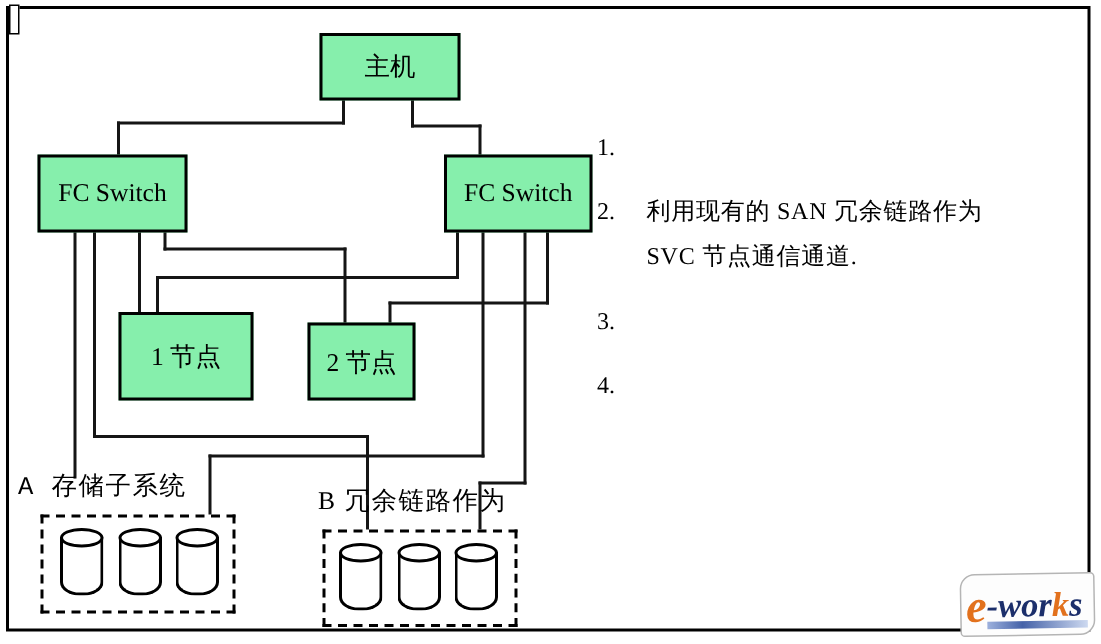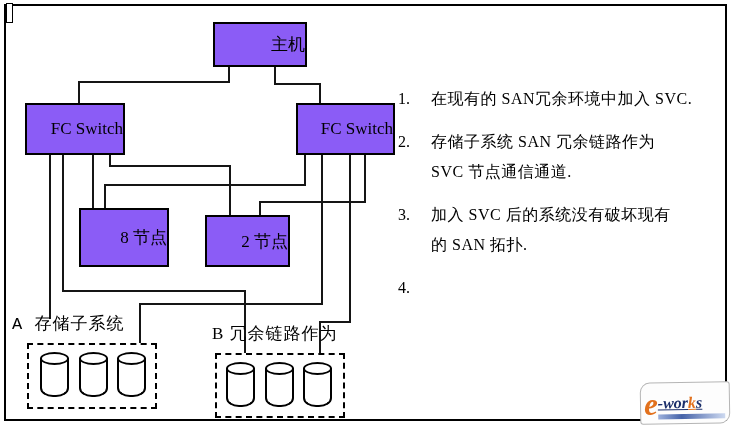--- a/index.html
+++ b/index.html
@@ -1,38 +1,38 @@
 <!DOCTYPE html>
 <html><head>
 <meta charset="utf-8">
 <style>
   html,body{margin:0;padding:0;background:#fff;}
   .stage{position:relative;width:734px;height:429px;background:#ffffff;overflow:hidden;
          font-family:"Liberation Serif","DejaVu Serif",serif;color:#000;}
   .frame{position:absolute;left:4px;top:4px;width:719px;height:413px;border:2px solid #000;box-sizing:content-box;}
   .cursor-mark{position:absolute;left:6px;top:3px;width:5px;height:18px;border:1px solid #000;background:#fff;z-index:3;}
   .seg{position:absolute;background:#151515;z-index:1;}
-  .dg-box{position:absolute;border:2px solid #000;background:#8b5cf6;box-sizing:border-box;
-          display:flex;align-items:center;justify-content:flex-end;font-size:17px;z-index:2;white-space:nowrap;}
+  .dg-box{position:absolute;border:2px solid #000;background:#86efac;box-sizing:border-box;
+          display:flex;align-items:center;justify-content:center;font-size:17px;z-index:2;white-space:nowrap;}
   .dashed-box{position:absolute;border:2px dashed #000;box-sizing:border-box;background:#fff;z-index:2;}
   .stor-label{position:absolute;font-size:17px;letter-spacing:1px;white-space:nowrap;z-index:3;}
   .cyl{position:absolute;z-index:3;}
   .cyl-top{position:absolute;left:0;top:0;width:100%;height:13px;border:2px solid #000;border-radius:50%;
            background:#fff;box-sizing:border-box;z-index:2;}
   .cyl-body{position:absolute;left:0;top:6px;width:100%;bottom:0;border:2px solid #000;border-top:none;
             border-radius:0 0 13px 13px / 0 0 9px 9px;background:#fff;box-sizing:border-box;}
   .notes{position:absolute;left:398px;top:84px;width:326px;z-index:2;}
   .note-item{display:flex;margin-bottom:13px;font-size:16px;line-height:30px;}
   .note-num{flex:0 0 33px;width:33px;}
   .note-text{flex:1;white-space:pre-line;letter-spacing:.5px;}
   .logo{position:absolute;left:640px;top:382px;width:90px;height:42px;background:#fdfdfd;
         border:1px solid #b5b5b5;border-radius:10px 3px 10px 3px;transform:rotate(-1deg);
         display:flex;align-items:center;padding-left:3px;box-sizing:border-box;z-index:5;}
   .logo-e{font-size:31px;font-weight:bold;font-style:italic;color:#e2711d;line-height:1;}
-  .logo-text{font-size:16px;font-weight:bold;font-style:italic;color:#1c2f6b;line-height:1;text-decoration:underline;}
+  .logo-text{font-size:23px;font-weight:bold;font-style:italic;color:#1c2f6b;line-height:1;}
   .logo-k{color:#e2711d;}
   .logo-bar{position:absolute;left:17px;right:4px;bottom:4px;height:5px;
             background:linear-gradient(90deg,#9db1dd 0%,#4562a8 35%,#cdd9f0 100%);}
 </style>
 </head>
 <body>
 
 <div class="stage">
   <div class="frame"></div>
   <div class="cursor-mark"></div>
@@ -67,23 +67,23 @@
       <div class="dg-box" style="left: 213px; top: 22px; width: 94px; height: 45px;">
         <div>主机</div>
       </div>
       <div class="dg-box" style="left: 25px; top: 103px; width: 100px; height: 52px;">
         <div>FC Switch</div>
       </div>
       <div class="dg-box" style="left: 296px; top: 103px; width: 99px; height: 52px;">
         <div>FC Switch</div>
       </div>
       <div class="dg-box" style="left: 79px; top: 208px; width: 90px; height: 59px;">
-        <div>8 节点</div>
+        <div>1 节点</div>
       </div>
-      <div class="dg-box" style="left: 205px; top: 215px; width: 85px; height: 52px;">
+      <div class="dg-box" style="left: 205px; top: 215px; width: 72px; height: 52px;">
         <div>2 节点</div>
       </div>
       <div class="dashed-box" style="left: 27px; top: 343px; width: 130px; height: 66px;"></div>
       <div class="stor-label" style="left: 12px; top: 312px; font-family: Liberation Mono, monospace;">A 存储子系统</div>
       <div class="cyl" style="left: 40px; top: 352px; width: 29px; height: 45px;">
         <div class="cyl-top"></div>
         <div class="cyl-body"></div>
       </div>
       <div class="cyl" style="left: 79px; top: 352px; width: 29px; height: 45px;">
         <div class="cyl-top"></div>
@@ -105,31 +105,28 @@
       </div>
       <div class="cyl" style="left: 303px; top: 362px; width: 29px; height: 45px;">
         <div class="cyl-top"></div>
         <div class="cyl-body"></div>
       </div>
     </div>
 
   <div class="notes" id="notes-list">
       <div class="note-item">
         <div class="note-num">1.</div>
-        <div class="note-text">在现有的 SAN冗余环境中加入 SVC.</div>
       </div>
       <div class="note-item">
         <div class="note-num">2.</div>
-        <div class="note-text">存储子系统 SAN 冗余链路作为
+        <div class="note-text">利用现有的 SAN 冗余链路作为
 SVC 节点通信通道.</div>
       </div>
       <div class="note-item">
         <div class="note-num">3.</div>
-        <div class="note-text">加入 SVC 后的系统没有破坏现有
-的 SAN 拓扑.</div>
       </div>
       <div class="note-item">
         <div class="note-num">4.</div>
       </div>
     </div>
 
   <div class="logo">
     <span class="logo-e">e</span>
     <span class="logo-text">-wor</span>
     <span class="logo-text logo-k">k</span>

